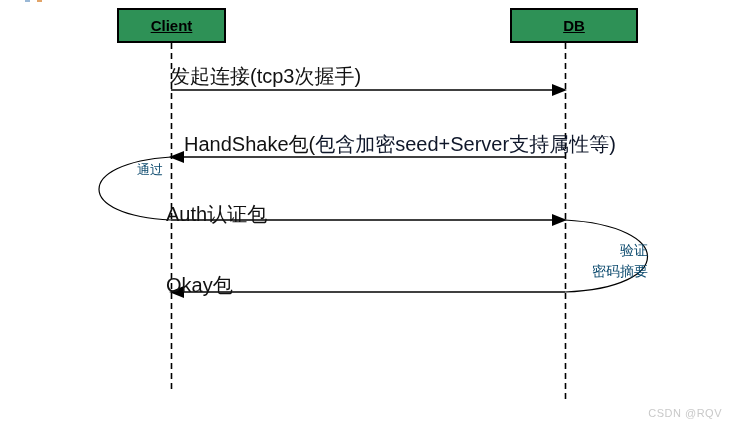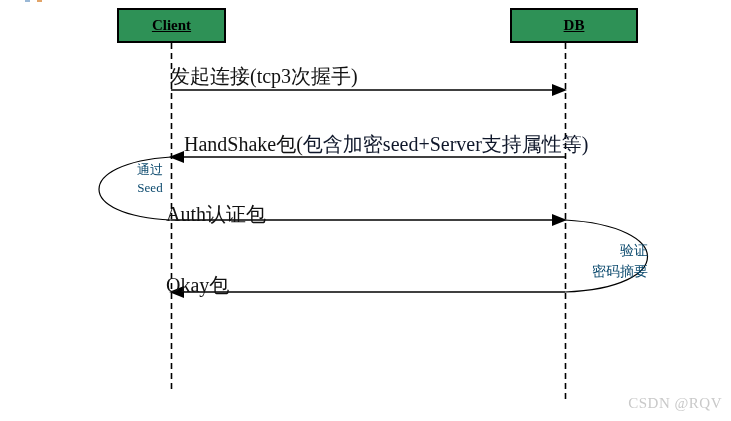--- a/index.html
+++ b/index.html
@@ -1,21 +1,21 @@
 <!DOCTYPE html>
 <html><head>
 <meta charset="utf-8">
 <style>
   html, body { margin: 0; padding: 0; background: #ffffff; }
   .canvas {
     position: relative;
     width: 731px;
     height: 421px;
     background: #ffffff;
-    font-family: Liberation Serif, serif;
+    font-family: Liberation Sans, sans-serif;
     overflow: hidden;
   }
   .speck { position: absolute; top: 0; height: 2px; width: 5px; }
   .speck1 { left: 25px; background: #9ab8d6; }
   .speck2 { left: 37px; background: #e2a468; }
 
   .actor-box {
     position: absolute;
     top: 8px;
     height: 35px;
@@ -54,22 +54,22 @@
     position: absolute;
     text-align: center;
     color: #0c4a6e;
   }
   .loop-client { left: 110px; width: 80px; top: 161px; font-size: 13px; line-height: 18px; }
   .loop-db     { left: 568px; width: 80px; top: 240px; font-size: 14px; line-height: 21px; text-align: right; }
 
   .watermark {
     position: absolute;
     right: 9px;
-    bottom: 9px;
-    font-size: 15px;
+    bottom: 2px;
+    font-size: 11px;
     color: #c9c9c9;
     letter-spacing: 0.5px;
   }
 </style>
 </head>
 <body>
 
 <div class="canvas">
 
   <div class="speck speck1"></div>
@@ -109,21 +109,20 @@
   <div class="msg-label msg-2">
     <span>HandShake包(</span><span class="msg-red">包含加密seed+Server支持属性等)</span>
   </div>
 
   <div class="msg-label msg-3">Auth认证包</div>
 
   <div class="msg-label msg-4">Okay包</div>
 
   <div class="loop-label loop-client">
     <div>通过</div>
-    <div>Seed</div>
   </div>
 
   <div class="loop-label loop-db">
     <div>验证</div>
     <div>密码摘要</div>
   </div>
 
   <div class="watermark">CSDN @RQV</div>
 
 </div>

